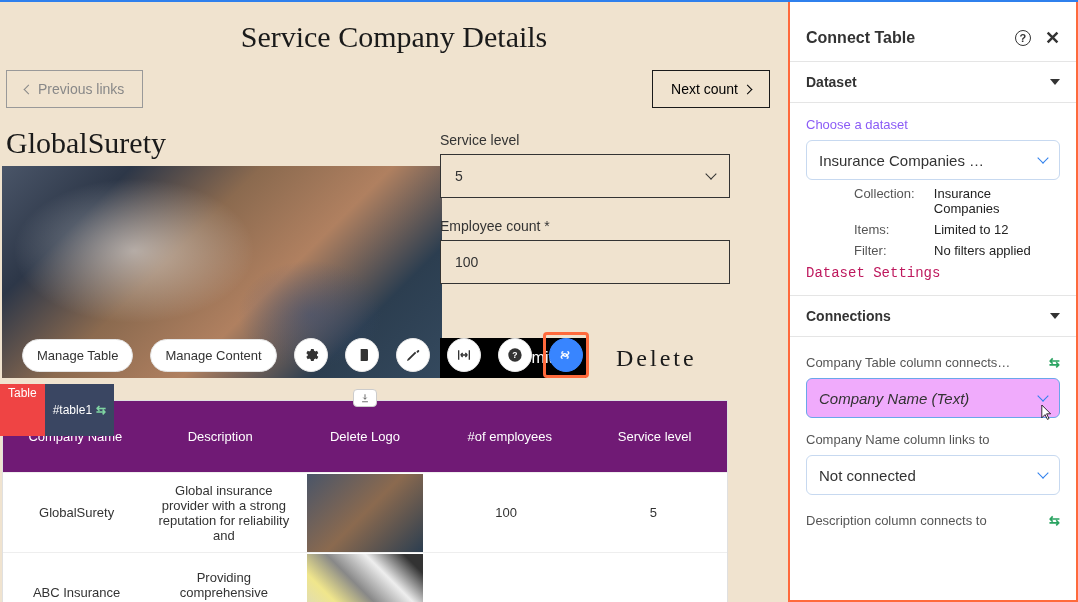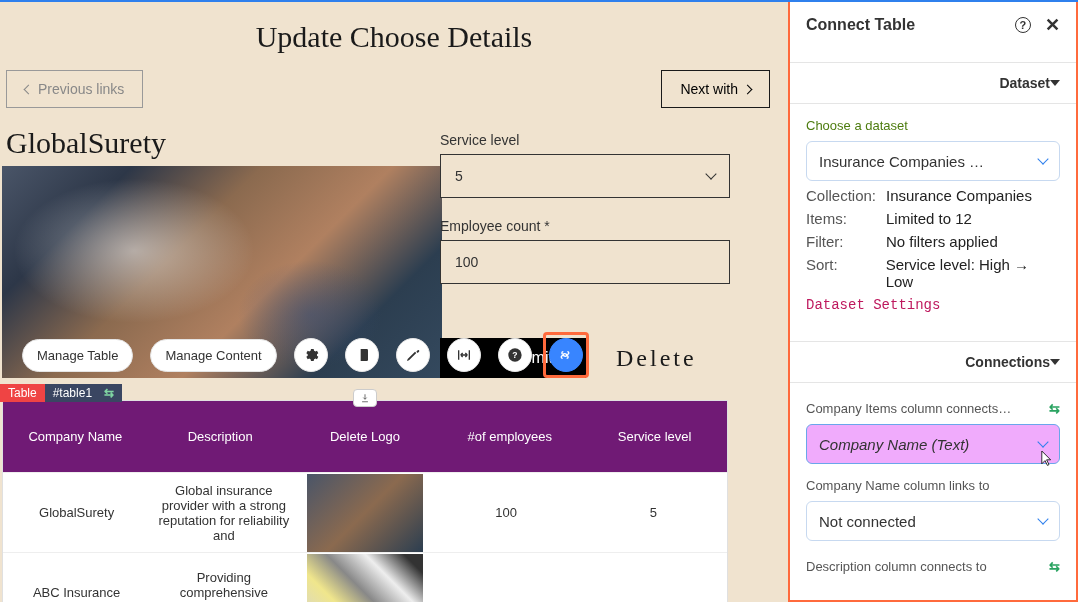--- a/index.html
+++ b/index.html
@@ -33,67 +33,67 @@
   .img-toolbar { position: absolute; top: 336px; left: 22px; display: flex; gap: 17px; align-items: center; z-index: 10; }
   .pill { background: #fff; border: 1px solid #e5e5e5; border-radius: 18px; padding: 8px 14px; font-size: 13px; cursor: pointer; }
   .circ { width: 34px; height: 34px; border-radius: 50%; background: #fff; border: 1px solid #e5e5e5; display: flex; align-items: center; justify-content: center; cursor: pointer; color: #333; }
   .circ-blue { background: #3885ff; border-color: #3885ff; color: #fff; }
   .orange-ring { position:absolute; top:-6px; left:-6px; right:-6px; bottom:-6px; border:3px solid #ff6a3c; border-radius:4px; pointer-events:none; }
   .circ svg { width: 16px; height: 16px; }
 
   
   .table-label { position: absolute; top: 382px; left: 0; display: flex; z-index: 5; }
   .tag-blue { background: #ef4444; color: #fff; font-size: 12px; padding: 2px 8px; }
-  .tag-dark { background: #3a4662; color: #fff; font-size: 12px; padding: 2px 8px; display:flex; align-items:center; gap:12px; }
+  .tag-dark { background: #3a4662; color: #fff; font-size: 12px; padding: 19px 8px; display:flex; align-items:center; gap:4px; }
 
   
   .table-area { position: absolute; top: 398px; left: 2px; right: 60px; border: 1px solid #e0e0e0; background: #fff; }
   .dl-badge { position: absolute; top: -12px; left: 50%; transform: translateX(-50%); width: 24px; height: 18px; border: 1px solid #ccc; border-radius: 4px; background: #fff; display:flex; align-items:center; justify-content:center; z-index:6; }
   .thead { background: #701a75; color: #fff; display: flex; height: 71px; align-items: center; }
   .th, .td { flex: 1; text-align: center; padding: 6px; font-size: 13px; display:flex; align-items:center; justify-content:center; }
   .tbody .tr { display: flex; border-top: 1px solid #eee; min-height: 80px; align-items: center; }
   .td-img { flex: 1; display:flex; align-items:center; justify-content:center; }
   .thumb { width: 116px; height: 78px; background: linear-gradient(135deg, #4a5568, #8b6a4f, #2c3e50); }
   .thumb2 { background: linear-gradient(45deg, #d4d4d4, #f0e68c 30%, #888 50%, #eee 70%, #333 90%); }
 
   
-  .panel-header { display: flex; align-items: center; justify-content: space-between; padding: 14px 16px; font-weight: 700; font-size: 16px; }
+  .panel-header { display: flex; align-items: center; justify-content: space-between; padding: 14px 16px; font-weight: 700; font-size: 16px; margin-top: 13px; }
   .panel-header .icons { display: flex; gap: 14px; align-items: center; color: #333; }
-  .panel-section-head { padding: 12px 16px; font-weight: 700; border-top: 1px solid #e5e5e5; border-bottom: 1px solid #e5e5e5; display: flex; justify-content: flex-end; align-items: center; cursor: pointer; margin-top: 14px; }
+  .panel-section-head { padding: 12px 16px; font-weight: 700; border-top: 1px solid #e5e5e5; border-bottom: 1px solid #e5e5e5; display: flex; justify-content: space-between; align-items: center; cursor: pointer; }
   .panel-body { padding: 14px 16px; }
-  .muted { color: #4d7c0f; font-size: 13px; }
+  .muted { color: #8b5cf6; font-size: 13px; }
   .dropdown { border: 1px solid #c7d9f0; background: #fff; border-radius: 6px; height: 40px; display: flex; align-items: center; justify-content: space-between; padding: 17px 12px; margin: 8px 0 6px; cursor: pointer; font-size: 15px; }
   .dropdown.active { background: #f0abfc; border-color: #6aa6ea; font-style: italic; }
   .dropdown .chev-down { border-color: #2F80ED; }
-  .kv { display: flex; font-size: 15px; margin-bottom: 6px; }
+  .kv { display: flex; font-size: 13px; margin-bottom: 6px; margin-left: 48px; }
   .kv .k { width: 80px; color: #555; }
   .kv .v { color: #222; }
   .link { color: #be185d; font-size: 14px; margin-top: 0; cursor: pointer; display: inline-block; font-family: Liberation Mono, monospace; }
   .conn-label { font-size: 13px; color: #555; margin-top: 4px; display:flex; justify-content:space-between; align-items:center; }
   .swap-icon { color: #2aa361; font-weight: bold; }
   .cursor { position: absolute; width: 16px; height: 20px; pointer-events: none; }
   .tri-down { width: 0; height: 0; border-left: 5px solid transparent; border-right: 5px solid transparent; border-top: 6px solid #333; }
 
   .q-icon { width:16px; height:16px; border:1.3px solid #333; border-radius:50%; display:flex; align-items:center; justify-content:center; font-size:11px; }
   .x-icon { font-size:18px; line-height:1; cursor:pointer; }
 </style>
 </head>
 <body>
 
 <div class="app">
 
   <div class="left">
-    <div class="page-title">Update Choose Details</div>
+    <div class="page-title">Service Company Details</div>
     <div class="nav-row">
       <button class="nav-btn prev">
         <span class="chev chev-left"></span>
         <span>Previous links</span>
       </button>
       <button class="nav-btn">
-        <span>Next with</span>
+        <span>Next count</span>
         <span class="chev chev-right"></span>
       </button>
     </div>
     <div class="company-name">GlobalSurety</div>
     <div class="hero-img"></div>
 
     <div class="form-area">
       <div class="field-label">Service level</div>
       <div class="select-box">
         <span>5</span>
@@ -220,34 +220,30 @@
           <span class="v">Insurance Companies</span>
         </div>
       <div class="kv">
           <span class="k">Items:</span>
           <span class="v">Limited to 12</span>
         </div>
       <div class="kv">
           <span class="k">Filter:</span>
           <span class="v">No filters applied</span>
         </div>
-      <div class="kv">
-          <span class="k">Sort:</span>
-          <span class="v">Service level: High → Low</span>
-        </div>
       <span class="link">Dataset Settings</span>
     </div>
 
     <div class="panel-section-head">
       <span>Connections</span>
       <span class="tri-down"></span>
     </div>
     <div class="panel-body" style="position:relative;">
       <div class="conn-label">
-        <span>Company Items column connects…</span>
+        <span>Company Table column connects…</span>
         <span class="swap-icon">⇆</span>
       </div>
       <div class="dropdown active" style="position:relative;">
         <span>Company Name (Text)</span>
         <span class="chev-down"></span>
         <svg class="cursor" style="right:6px; top:24px;" viewBox="0 0 20 24">
           <path d="M6 2 L6 18 L10 14 L13 20 L15 19 L12 13 L17 13 Z" fill="#fff" stroke="#000" stroke-width="1"></path>
         </svg>
       </div>
 

